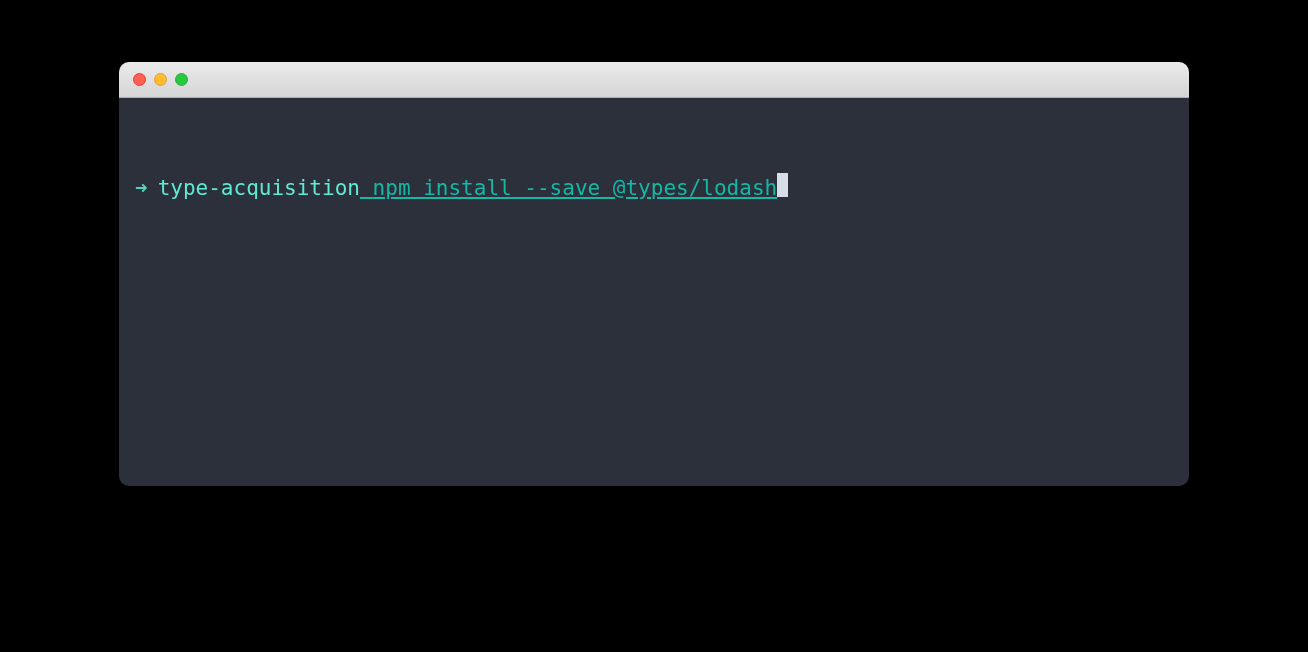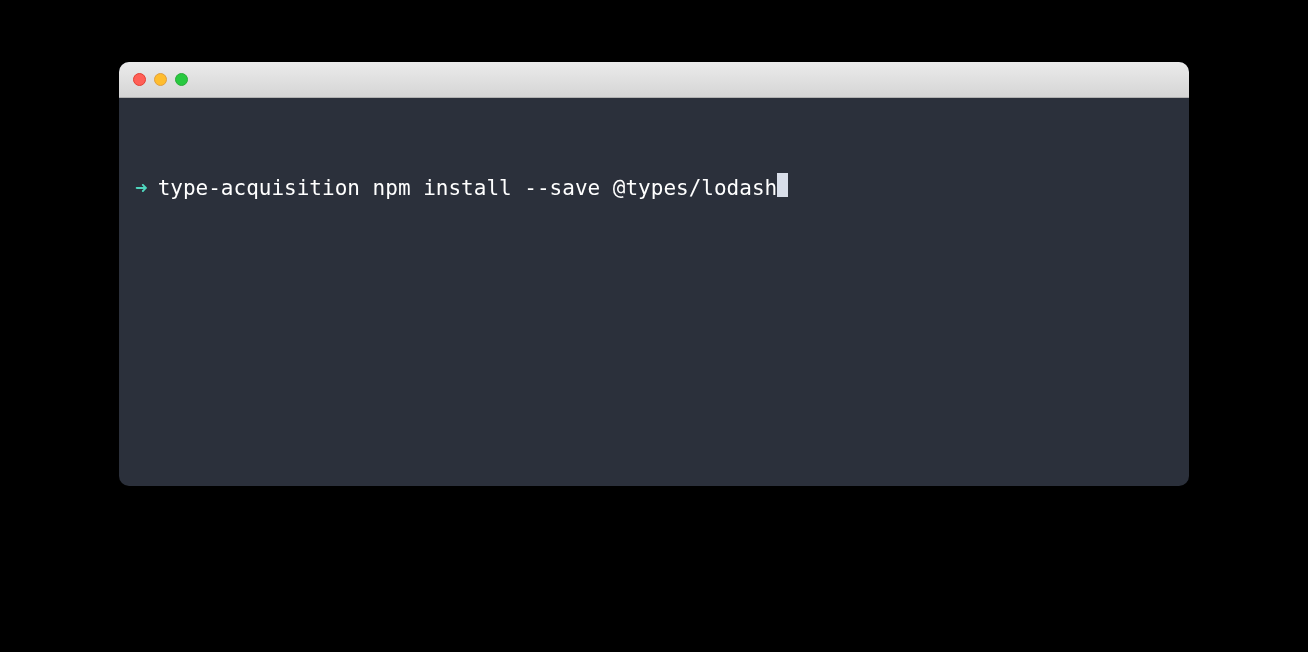--- a/index.html
+++ b/index.html
@@ -73,26 +73,27 @@
       align-items: baseline;
     }
     
     .arrow {
       color: #4fd6be;
       font-weight: bold;
       margin-right: 10px;
     }
     
     .cwd {
-      color: #ffffff;
+      color: #5eead4;
     }
     
     .command {
-      color: #ffffff;
+      color: #14b8a6;
       margin-left: 0;
+      text-decoration: underline;
     }
     
     .cursor {
       display: inline-block;
       width: 11px;
       height: 24px;
       background: #d8dee9;
       vertical-align: text-bottom;
       margin-bottom: 0px;
       position: relative;

